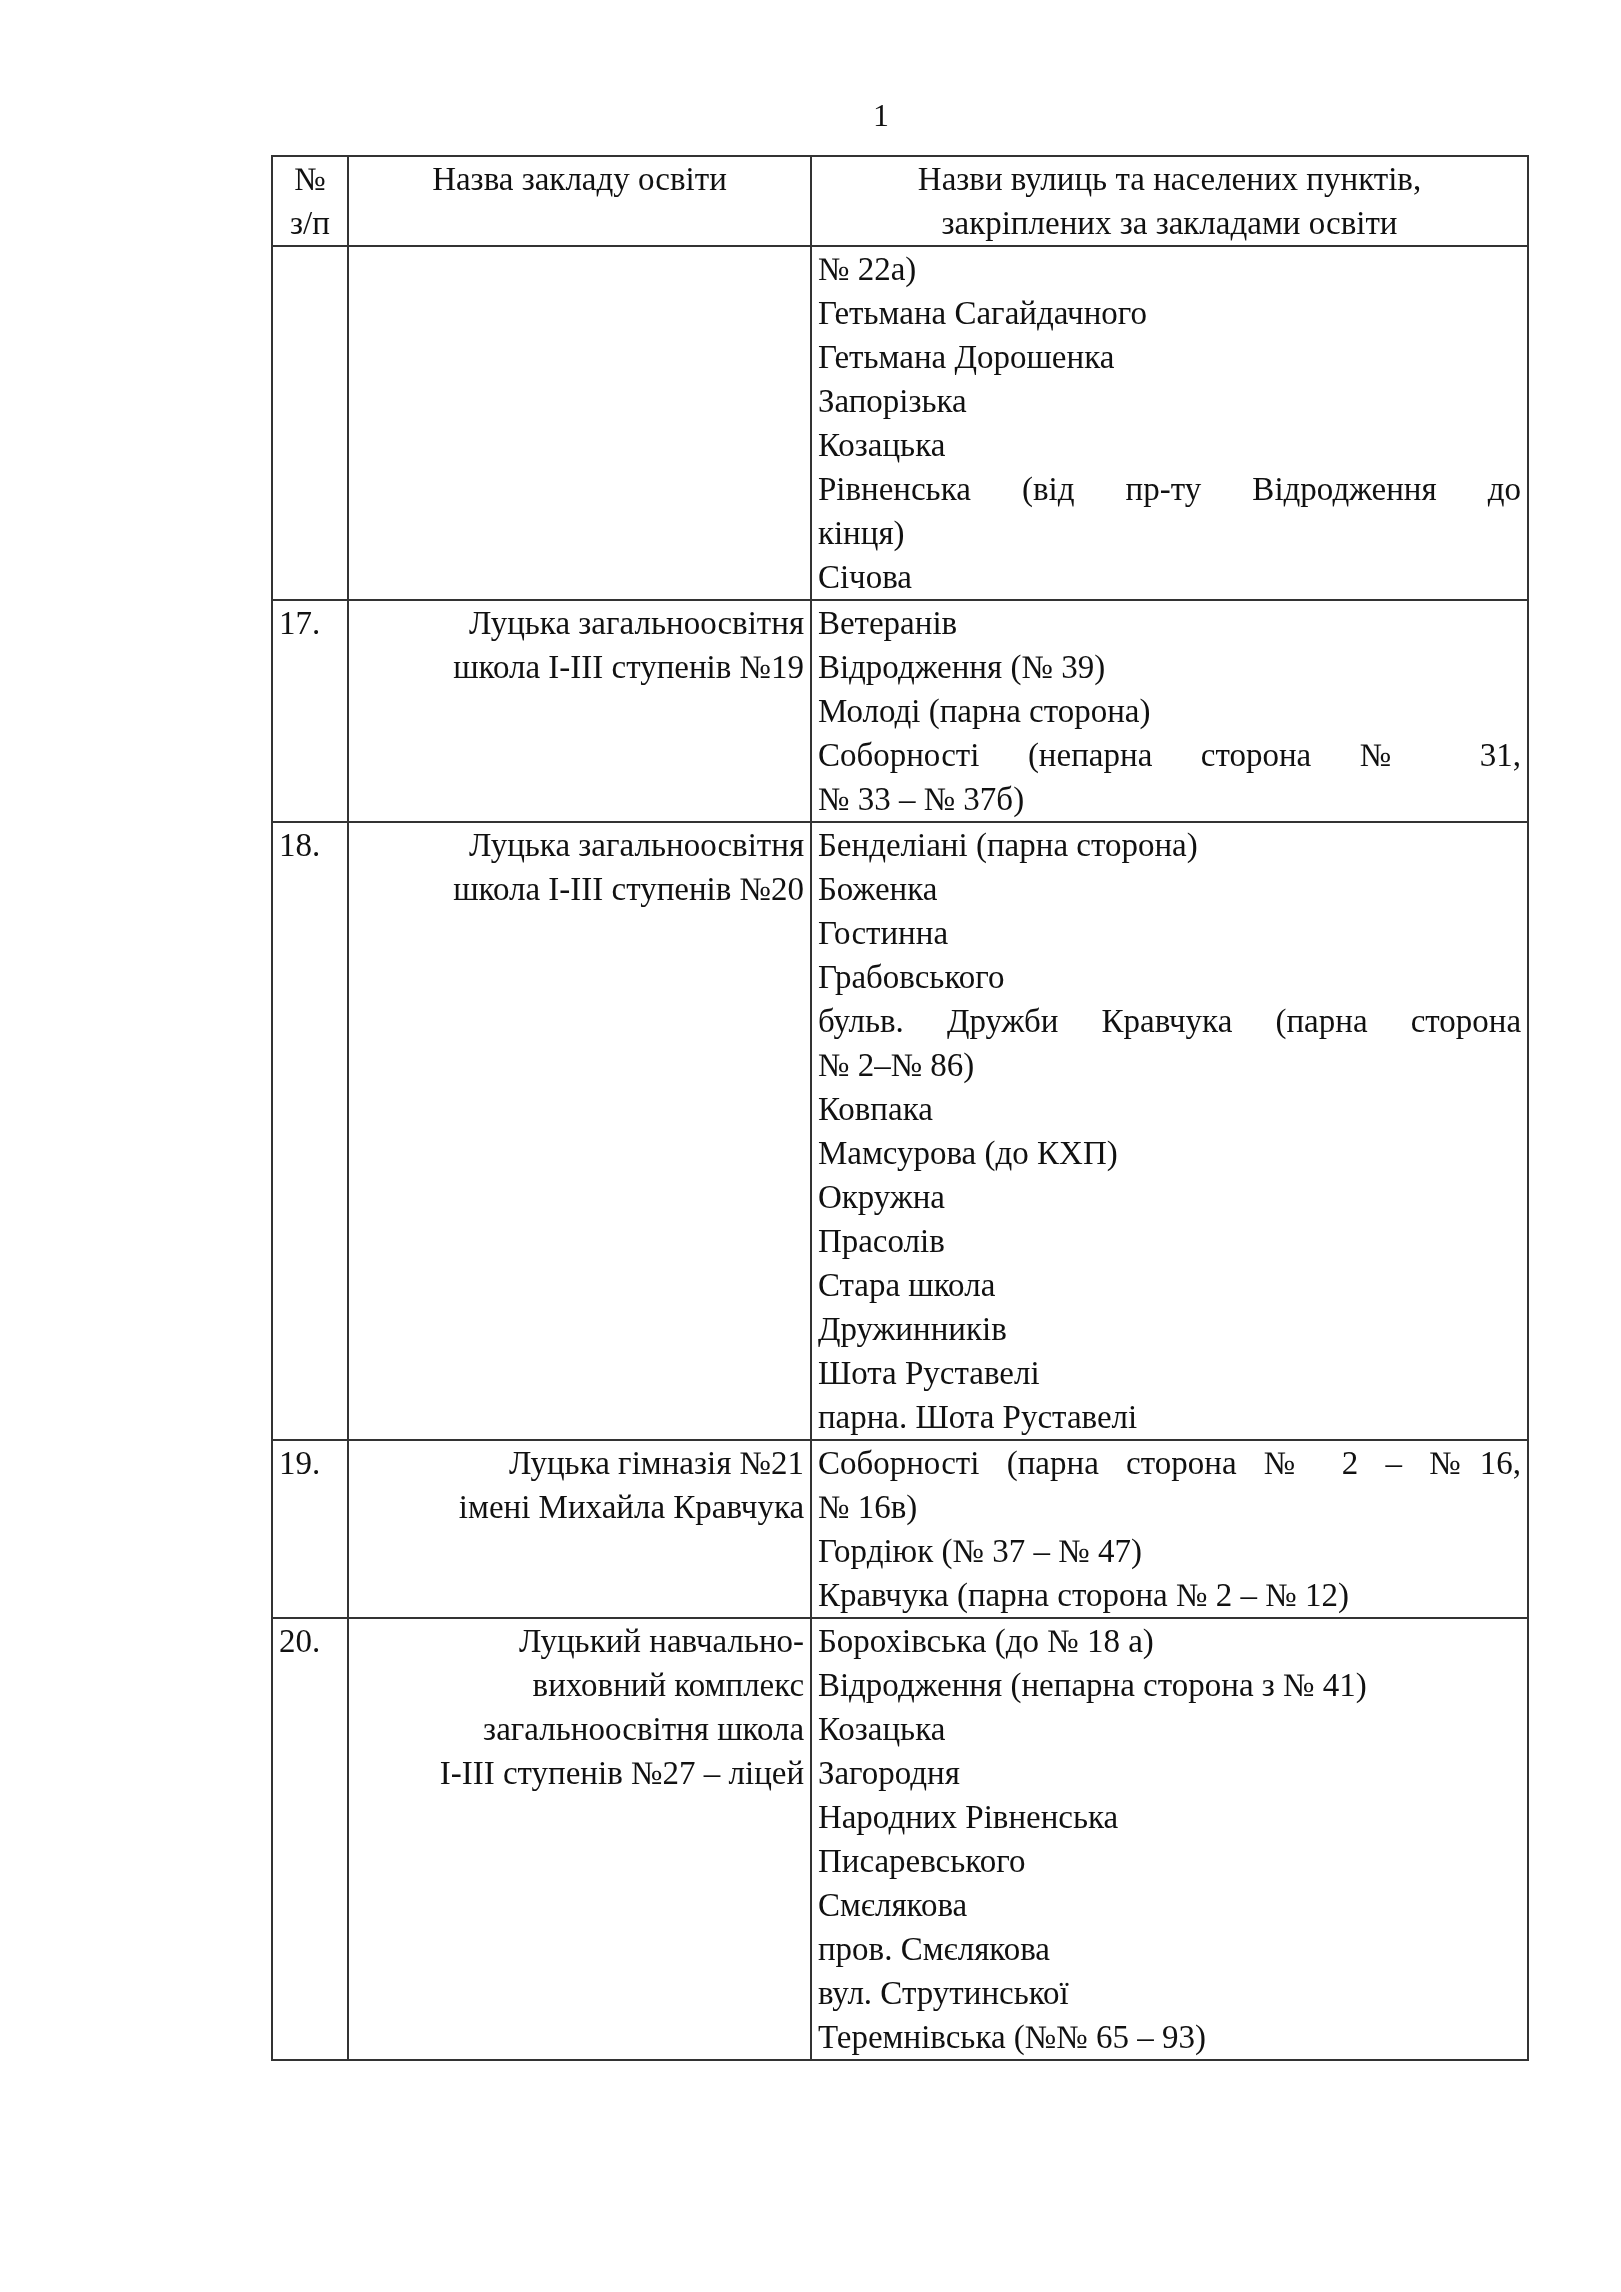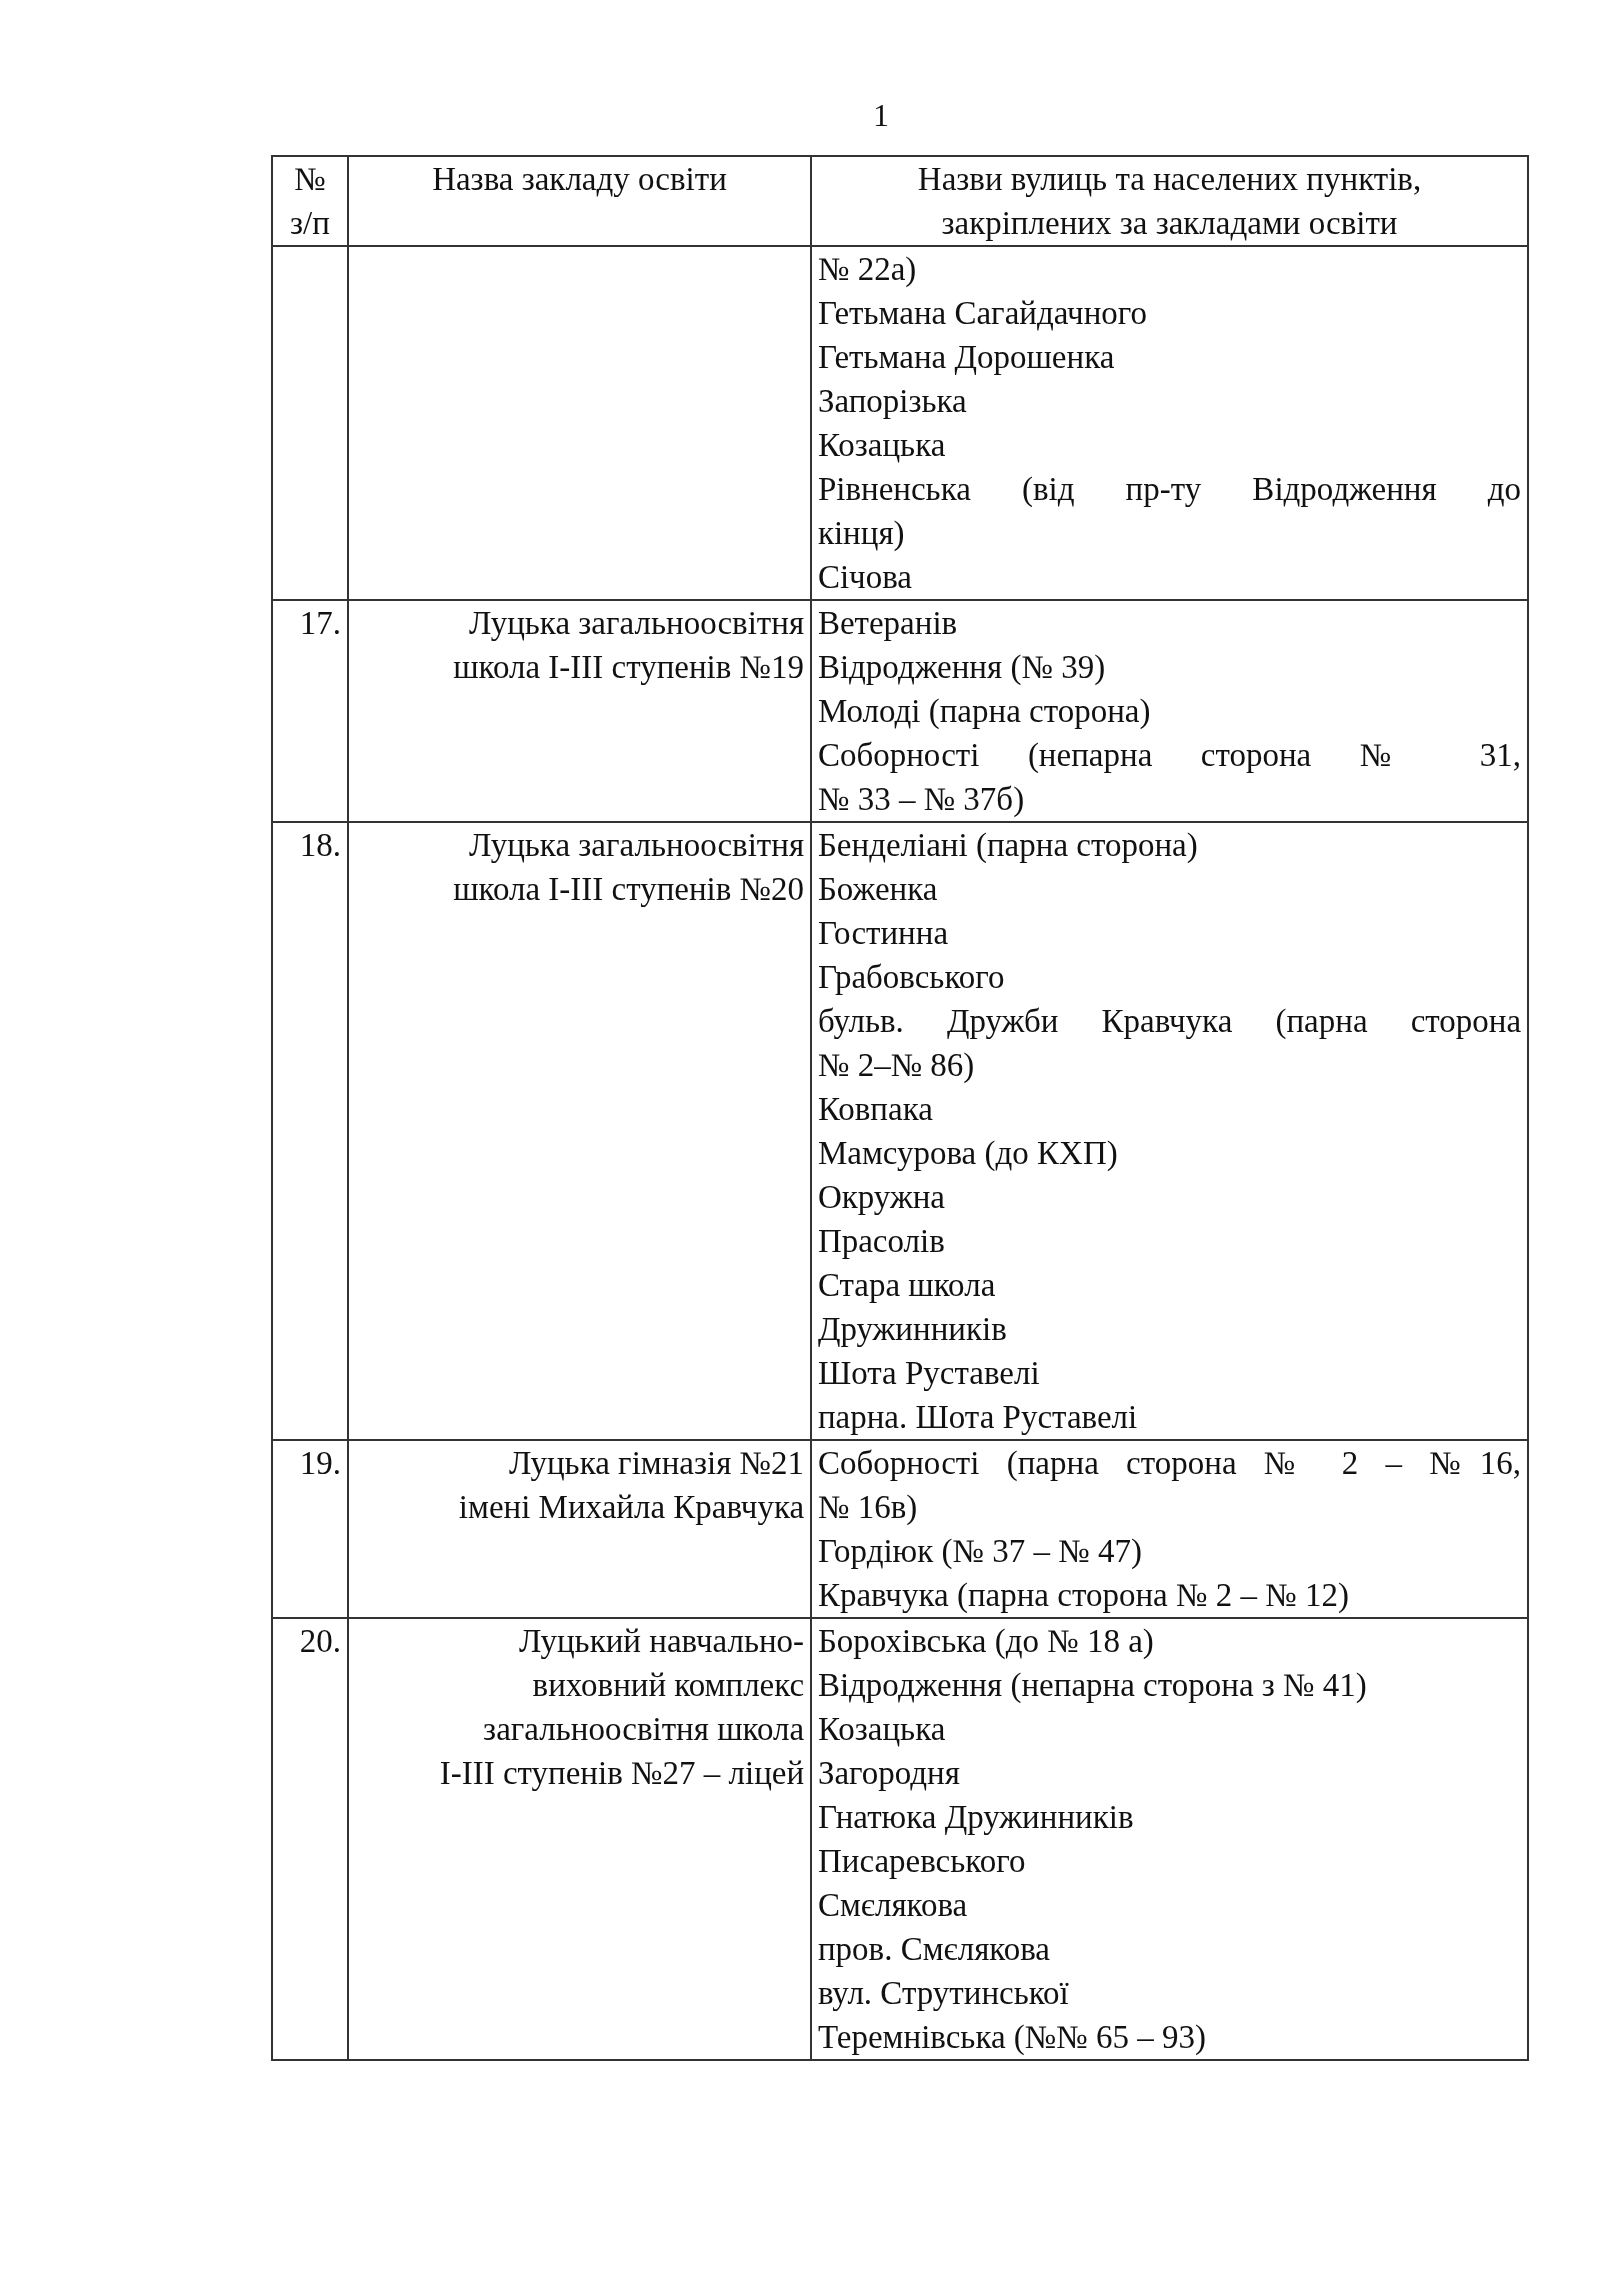--- a/index.html
+++ b/index.html
@@ -7,21 +7,21 @@
          font-family: "Liberation Serif", "DejaVu Serif", serif; color: #111; }
   .page-number { position: absolute; top: 96px; left: 0; width: 1762px; text-align: center;
                  font-size: 32px; line-height: 39px; }
   table.doc { position: absolute; top: 155px; left: 271px; width: 1257px;
               border-collapse: collapse; table-layout: fixed; font-size: 33px; line-height: 44px; }
   table.doc td, table.doc th { border: 2px solid #333; vertical-align: top; padding: 0 5.9px; font-weight: normal; }
   col.c-num { width: 76px; }
   col.c-name { width: 463px; }
   col.c-streets { width: 717px; }
   th { text-align: center; }
-  td.num { text-align: right; padding: 0 2px; }
+  td.num { text-align: left; padding: 0 2px; }
   td.name { text-align: right; }
   td.streets { text-align: justify; padding-left: 11.8px; padding-right: 9.8px; }
   .line { display: block; }
   .justify-line { text-align: justify; text-align-last: justify; }
   .hdr-line { display: block; }
 </style>
 </head>
 <body>
 
 <div class="page-number">1</div>
@@ -118,21 +118,21 @@
           <span class="line">Луцький навчально-</span>
           <span class="line">виховний комплекс</span>
           <span class="line">загальноосвітня школа</span>
           <span class="line">І-ІІІ ступенів №27 – ліцей</span>
         </td>
         <td class="streets">
           <span class="line">Борохівська (до № 18 а)</span>
           <span class="line">Відродження (непарна сторона з № 41)</span>
           <span class="line">Козацька</span>
           <span class="line">Загородня</span>
-          <span class="line">Гнатюка Дружинників</span>
+          <span class="line">Народних Рівненська</span>
           <span class="line">Писаревського</span>
           <span class="line">Смєлякова</span>
           <span class="line">пров. Смєлякова</span>
           <span class="line">вул. Струтинської</span>
           <span class="line">Теремнівська (№№ 65 – 93)</span>
         </td>
       </tr>
     </tbody>
 </table>
 

